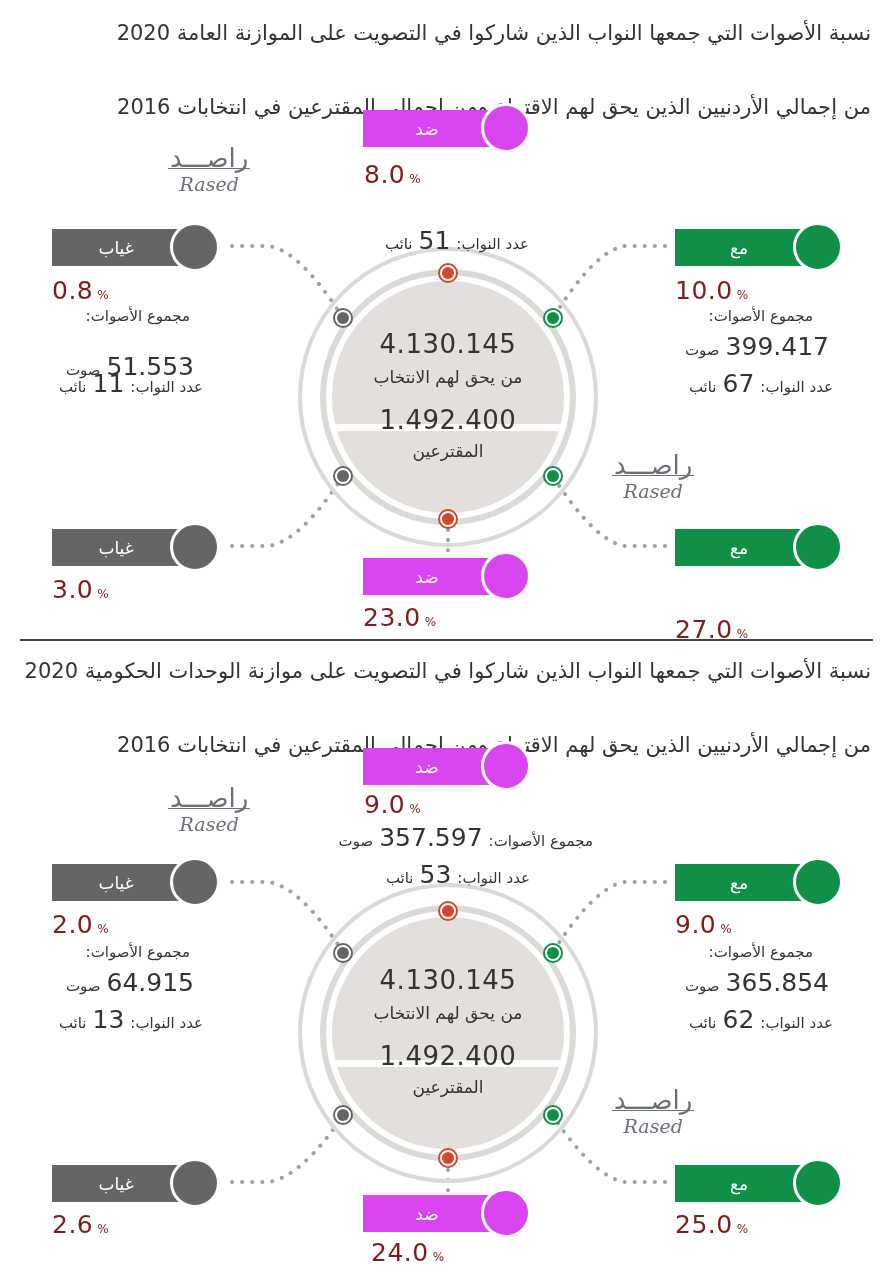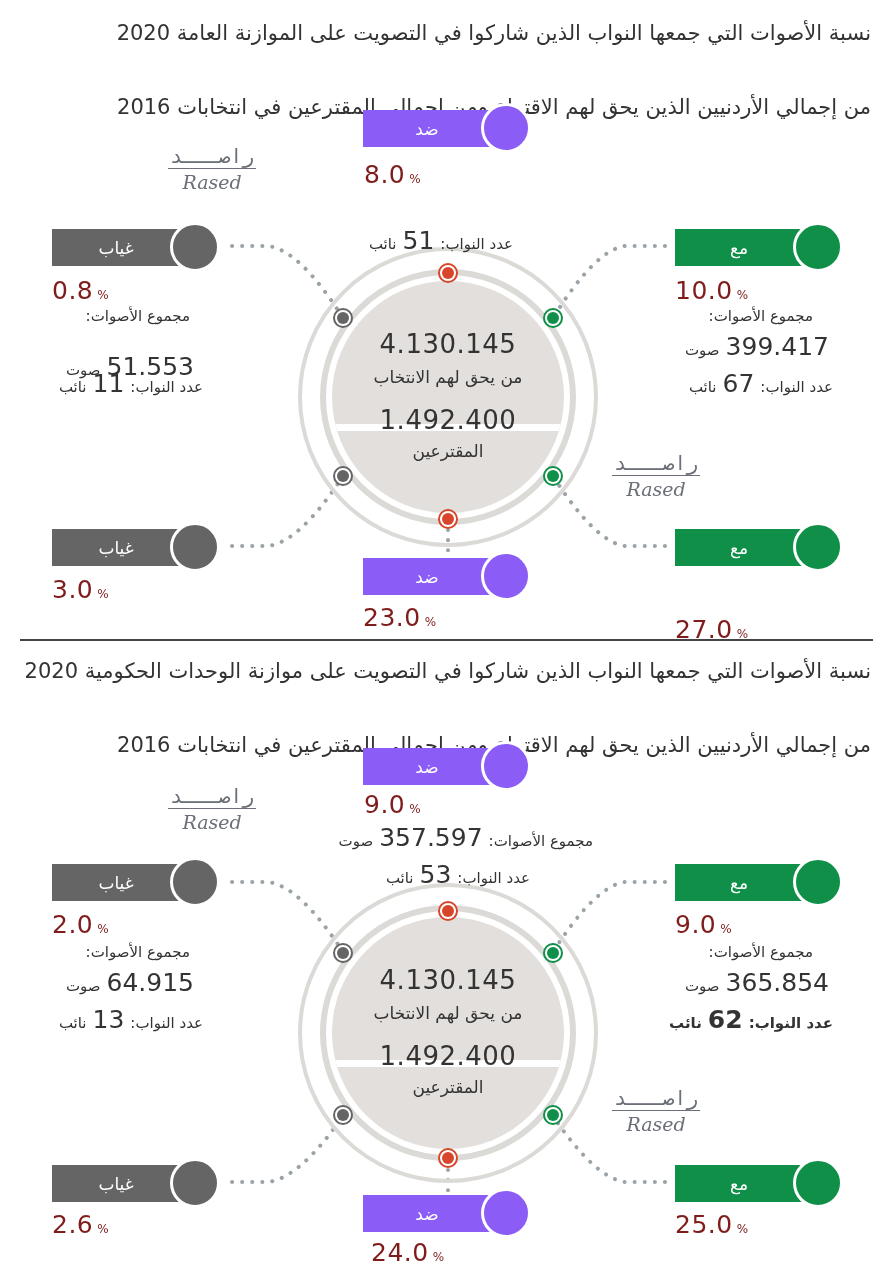--- a/index.html
+++ b/index.html
@@ -24,21 +24,21 @@
   
   .pill { position: absolute; height: 37px; display: flex; align-items: center; }
   .pill .bar {
     height: 37px; display: flex; align-items: center; justify-content: center;
     color: #fff; font-size: 17px; direction: rtl;
   }
   .pill .dot {
     position: absolute; width: 50px; height: 50px; border-radius: 50%;
     border: 3px solid #fff; top: -7px;
   }
-  .red .bar, .red .dot { background: #8b5cf6; }
+  .red .bar, .red .dot { background: #d946ef; }
   .green .bar, .green .dot { background: #0f8f48; }
   .gray .bar, .gray .dot { background: #666566; }
 
   .pct { position: absolute; font-size: 25px; color: #7f1d1d; letter-spacing: 0.5px; white-space: nowrap; }
   .pct .sym { font-size: 12px; margin-left: 4px; }
 
   .txt { position: absolute; direction: rtl; text-align: right; color: #333; white-space: nowrap; font-size: 15px; }
   .txt .big { font-size: 25px; margin: 0 6px; direction: ltr; unicode-bidi: embed; }
 
   .center { position: absolute; width: 300px; height: 300px; }
@@ -49,21 +49,21 @@
   .center .num { position: absolute; left: 0; right: 0; text-align: center; font-size: 26px; color: #333; letter-spacing: 0.5px; }
   .center .cap { position: absolute; left: 0; right: 0; text-align: center; font-size: 17px; color: #333; direction: rtl; }
 
   .node { position: absolute; width: 20px; height: 20px; border-radius: 50%; background: #fff; display: flex; align-items: center; justify-content: center; }
   .node i { display: block; width: 12px; height: 12px; border-radius: 50%; }
   .node.red { border: 2.5px solid #d7452a; } .node.red i { background: #d7452a; }
   .node.green { border: 2.5px solid #0f8f48; } .node.green i { background: #0f8f48; }
   .node.gray { border: 2.5px solid #666566; } .node.gray i { background: #666566; }
 
   .logo { position: absolute; text-align: center; color: #6b6f78; }
-  .logo .ar { font-size: 20px; direction: rtl; letter-spacing: 2px; border-bottom: 1.5px solid #6b6f78; display: inline-block; line-height: 20px; padding: 0 2px; font-family: Liberation Mono, monospace; }
+  .logo .ar { font-size: 26px; direction: rtl; letter-spacing: 2px; border-bottom: 1.5px solid #6b6f78; display: inline-block; line-height: 20px; padding: 0 2px; }
   .logo .en { font-family: "DejaVu Serif", serif; font-style: italic; font-size: 19px; display: block; margin-top: 2px; }
 </style>
 </head>
 <body>
 
 <div class="section sec1">
   <div class="title" style="top:14px;">
     <span class="l1">نسبة الأصوات التي جمعها النواب الذين شاركوا في التصويت على الموازنة العامة 2020</span>
     <span class="l2">من إجمالي الأردنيين الذين يحق لهم الاقتراع ومن إجمالي المقترعين في انتخابات 2016</span>
   </div>
@@ -107,21 +107,21 @@
     </div>
   <div class="node red" style="left:438px; top:509px;">
       <i></i>
     </div>
 
   <div class="pill red" style="left:363px; top:110px; width:168px;">
     <div class="bar" style="width:128px;">ضد</div>
     <div class="dot" style="left:118px;"></div>
   </div>
   <div class="pct" style="left:364px; top:160px;"><span>8.0</span><span class="sym">%</span></div>
-  <div class="txt" style="right:382px; top:226px;"><span>عدد النواب:</span><span class="big">51</span><span>نائب</span></div>
+  <div class="txt" style="right:366px; top:226px;"><span>عدد النواب:</span><span class="big">51</span><span>نائب</span></div>
 
   <div class="pill green" style="left:675px; top:229px; width:168px;">
     <div class="bar" style="width:128px;">مع</div>
     <div class="dot" style="left:118px;"></div>
   </div>
   <div class="pct" style="left:675px; top:276px;text-align:right;"><span>10.0</span><span class="sym">%</span></div>
   <div class="txt" style="right:82px; top:307px;">مجموع الأصوات:</div>
   <div class="txt" style="right:60px; top:332px;"><span class="big">399.417</span><span>صوت</span></div>
   <div class="txt" style="right:62px; top:369px;"><span>عدد النواب:</span><span class="big">67</span><span>نائب</span></div>
 
@@ -219,21 +219,21 @@
   <div class="txt" style="right:302px; top:185px;"><span>مجموع الأصوات:</span><span class="big">357.597</span><span>صوت</span></div>
   <div class="txt" style="right:365px; top:222px;"><span>عدد النواب:</span><span class="big">53</span><span>نائب</span></div>
 
   <div class="pill green" style="left:675px; top:226px; width:168px;">
     <div class="bar" style="width:128px;">مع</div>
     <div class="dot" style="left:118px;"></div>
   </div>
   <div class="pct" style="left:675px; top:272px;"><span>9.0</span><span class="sym">%</span></div>
   <div class="txt" style="right:82px; top:305px;">مجموع الأصوات:</div>
   <div class="txt" style="right:60px; top:330px;"><span class="big">365.854</span><span>صوت</span></div>
-  <div class="txt" style="right:62px; top:367px;font-weight:bold;"><span>عدد النواب:</span><span class="big">62</span><span>نائب</span></div>
+  <div class="txt" style="right:62px; top:367px;"><span>عدد النواب:</span><span class="big">62</span><span>نائب</span></div>
 
   <div class="pill gray" style="left:52px; top:226px; width:168px;">
     <div class="bar" style="width:128px;">غياب</div>
     <div class="dot" style="left:118px;"></div>
   </div>
   <div class="pct" style="left:52px; top:272px;"><span>2.0</span><span class="sym">%</span></div>
   <div class="txt" style="right:705px; top:305px;">مجموع الأصوات:</div>
   <div class="txt" style="right:695px; top:330px;"><span class="big">64.915</span><span>صوت</span></div>
   <div class="txt" style="right:692px; top:367px;margin-left:12px;"><span>عدد النواب:</span><span class="big">13</span><span>نائب</span></div>
 

